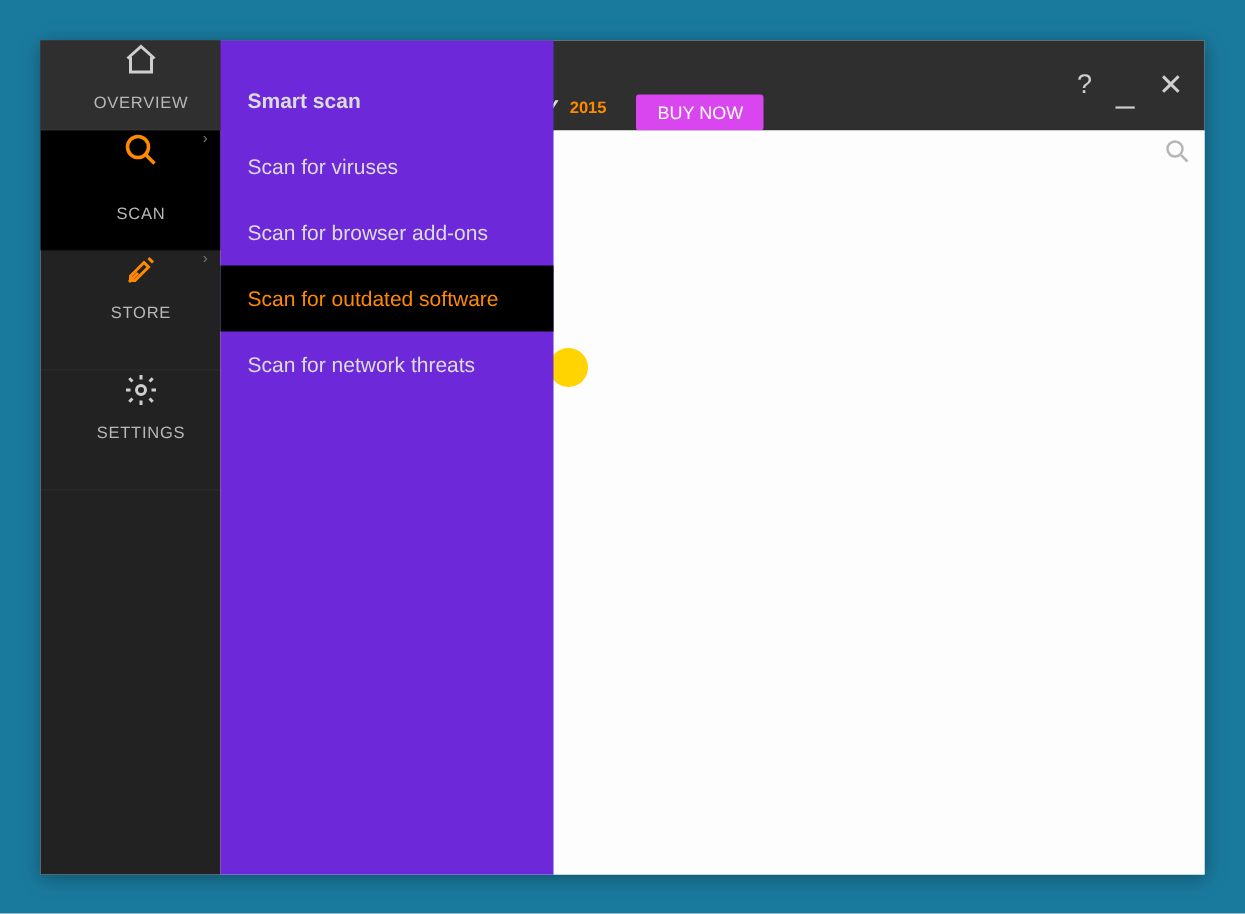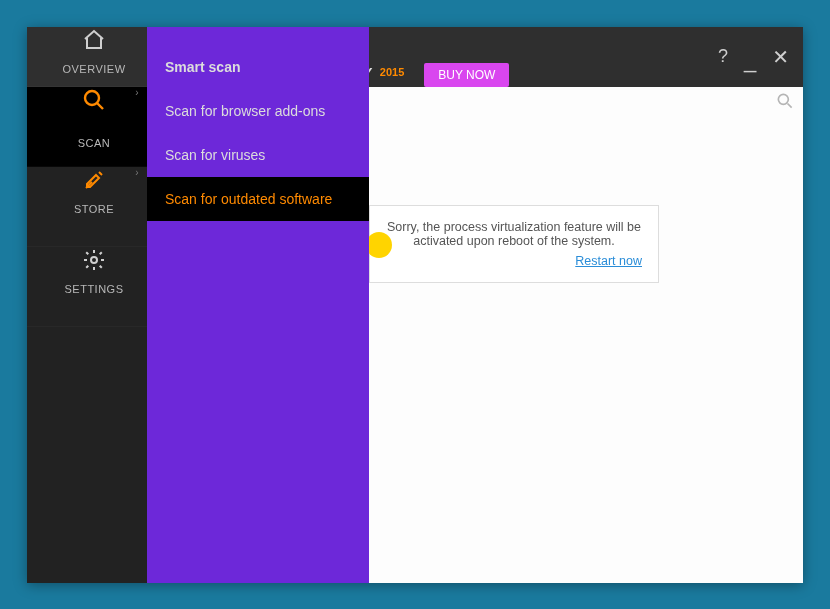--- a/index.html
+++ b/index.html
@@ -184,32 +184,28 @@
             <circle cx="12" cy="12" r="3"></circle>
             <path d="M12 2v3M12 19v3M4.2 4.2l2.1 2.1M17.7 17.7l2.1 2.1M2 12h3M19 12h3M4.2 19.8l2.1-2.1M17.7 6.3l2.1-2.1"></path>
           </svg>
       </span>
       <span>SETTINGS</span>
     </div>
   </div>
 
   <div class="submenu">
     <div class="sub-item bold">Smart scan</div>
+    <div class="sub-item">Scan for viruses</div>
     <div class="sub-item">Scan for browser add-ons</div>
-    <div class="sub-item">Scan for viruses</div>
     <div class="sub-item selected">Scan for outdated software</div>
+    <div class="sub-item">Scan for network threats</div>
   </div>
 
   <div class="content">
     <span class="search-corner">
       <svg viewBox="0 0 24 24" width="20" height="20" fill="none" stroke="currentColor" stroke-width="2">
           <circle cx="10" cy="10" r="6"></circle>
           <line x1="15" y1="15" x2="20" y2="20"></line>
         </svg>
     </span>
-    <div class="notice">
-      <span>Sorry, the process virtualization feature will be</span><br>
-      <span>activated upon reboot of the system.</span>
-      <a>Restart now</a>
-    </div>
   </div>
 
 </div>
 
 </body></html>

